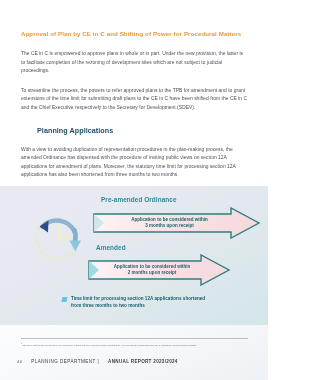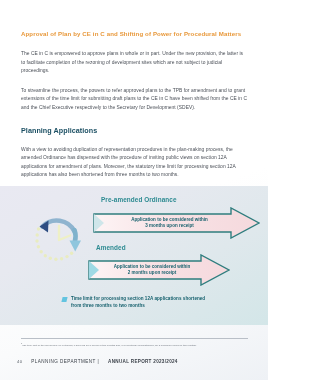--- a/index.html
+++ b/index.html
@@ -44,21 +44,21 @@
     color: #4a4f57;
     margin: 0 0 11px 0;
     text-align: left;
     letter-spacing: 0.04px;
   }
 
   .subsection-title {
     font-size: 7.2px;
     font-weight: bold;
     color: #1b4f63;
-    margin: 14px 0 11px 0;
+    margin: 14px 0 11px 16px;
     letter-spacing: 0.05px;
   }
 
   
   .diagram {
     position: absolute;
     left: 0;
     top: 186px;
     width: 268px;
     height: 139px;

